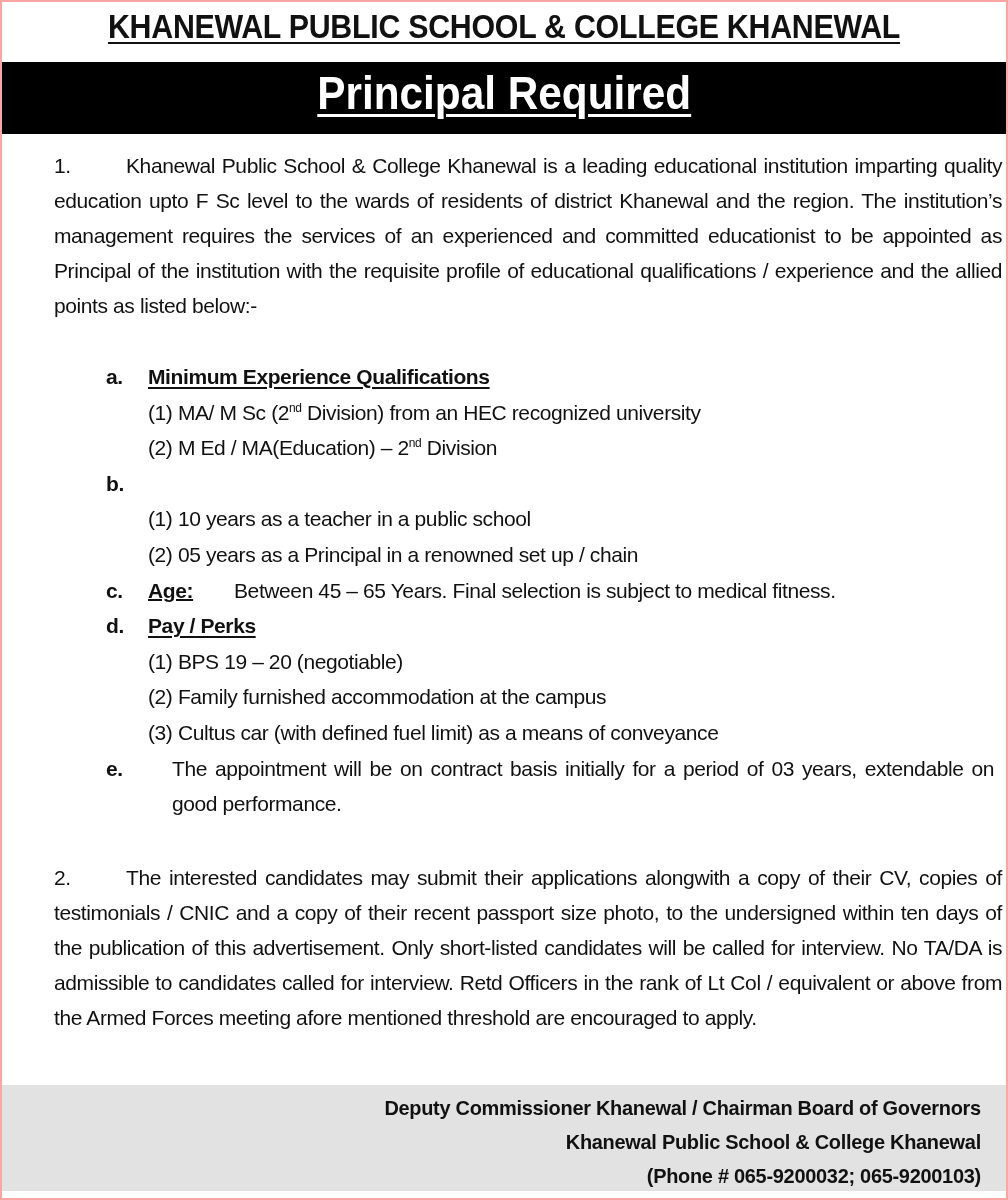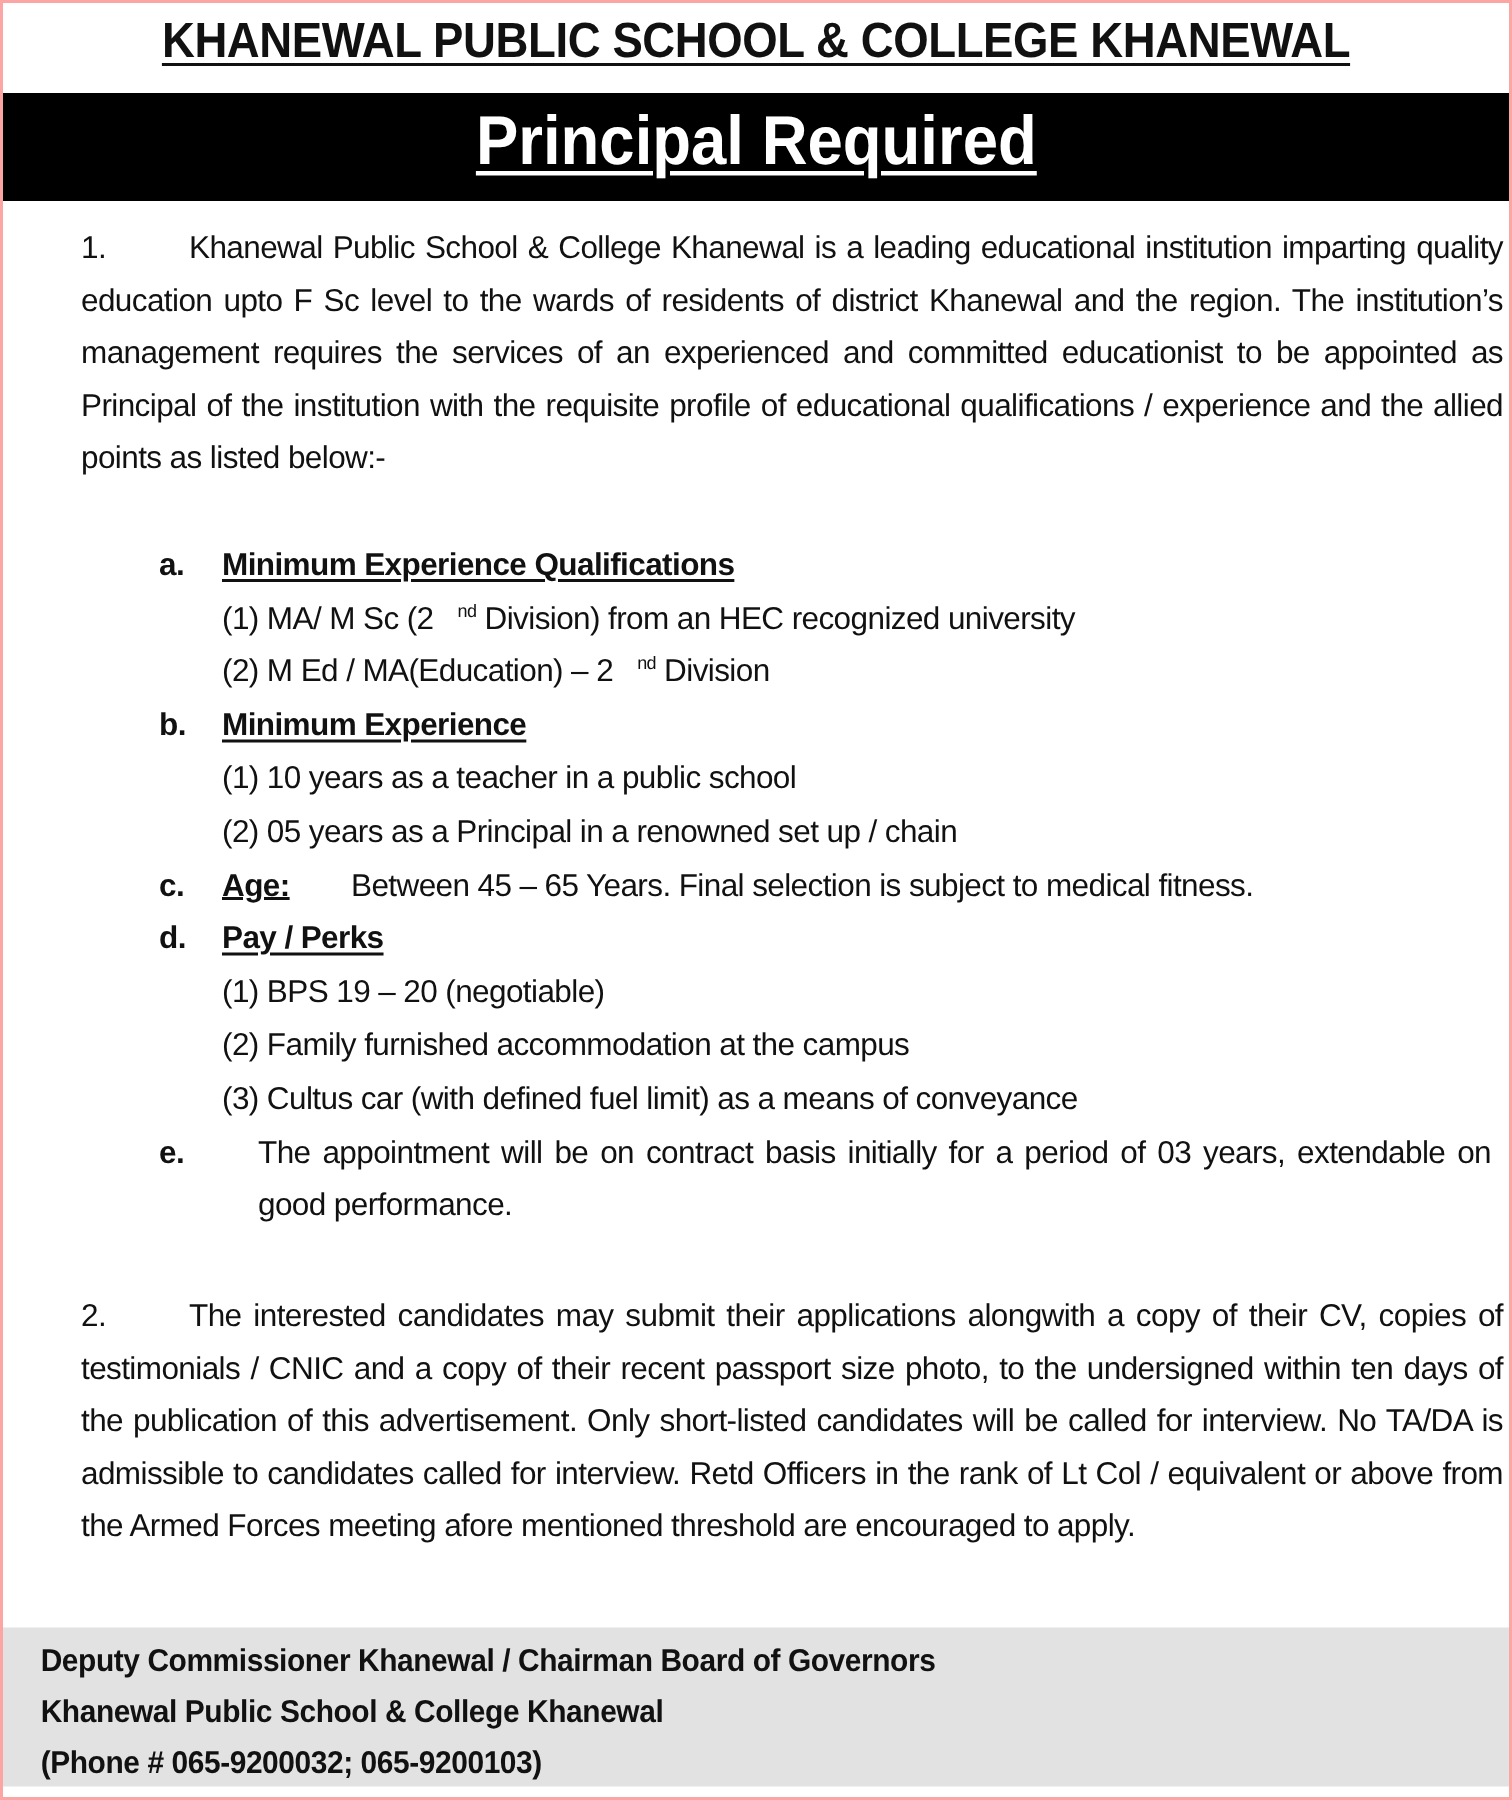--- a/index.html
+++ b/index.html
@@ -43,26 +43,26 @@
     }
     .para1 { top: 146px; }
     .para1 .num, .para2 .num { display: inline-block; width: 72px; }
     .items { position: absolute; left: 104px; right: 12px; top: 357px; font-size: 21px; letter-spacing: -0.4px; }
     .item-row { display: flex; line-height: 35.6px; }
     .item-letter { width: 42px; font-weight: bold; }
     .item-head { font-weight: bold; text-decoration: underline; text-decoration-thickness: 2px; text-underline-offset: 3px; }
     .sub { padding-left: 42px; line-height: 35.6px; }
     .age-head { display: inline-block; width: 86px; font-weight: bold; text-decoration: underline; text-decoration-thickness: 2px; }
     .item-e-text { text-align: justify; flex: 1; margin-left: 24px; }
-    sup { font-size: 12px; line-height: 0; margin-left: 16px; }
+    sup { font-size: 12px; line-height: 0; }
     .para2 { top: 858px; }
     .footer {
       position: absolute; left: 0; right: 0; top: 1083px; height: 106px;
       background: #e2e2e2;
-      text-align: left;
+      text-align: right;
       font-size: 21px; font-weight: bold; line-height: 34px;
       padding-top: 6px; box-sizing: border-box;
       letter-spacing: -0.3px;
     }
     .footer div { transform: scaleX(0.95); }
   </style>
 </head>
 <body>
 
 <div class="page">
@@ -89,21 +89,20 @@
       <span>(1)</span>
       <span>MA/ M Sc (2</span><sup>nd</sup><span> Division) from an HEC recognized university</span>
     </div>
     <div class="sub">
       <span>(2)</span>
       <span>M Ed / MA(Education) – 2</span><sup>nd</sup><span> Division</span>
     </div>
 
     <div class="item-row">
       <span class="item-letter">b.</span>
-      <span class="item-head">Minimum Experience</span>
     </div>
     <div class="sub">
       <span>(1)</span>
       <span>10 years as a teacher in a public school</span>
     </div>
     <div class="sub">
       <span>(2)</span>
       <span>05 years as a Principal in a renowned set up / chain</span>
     </div>
 

